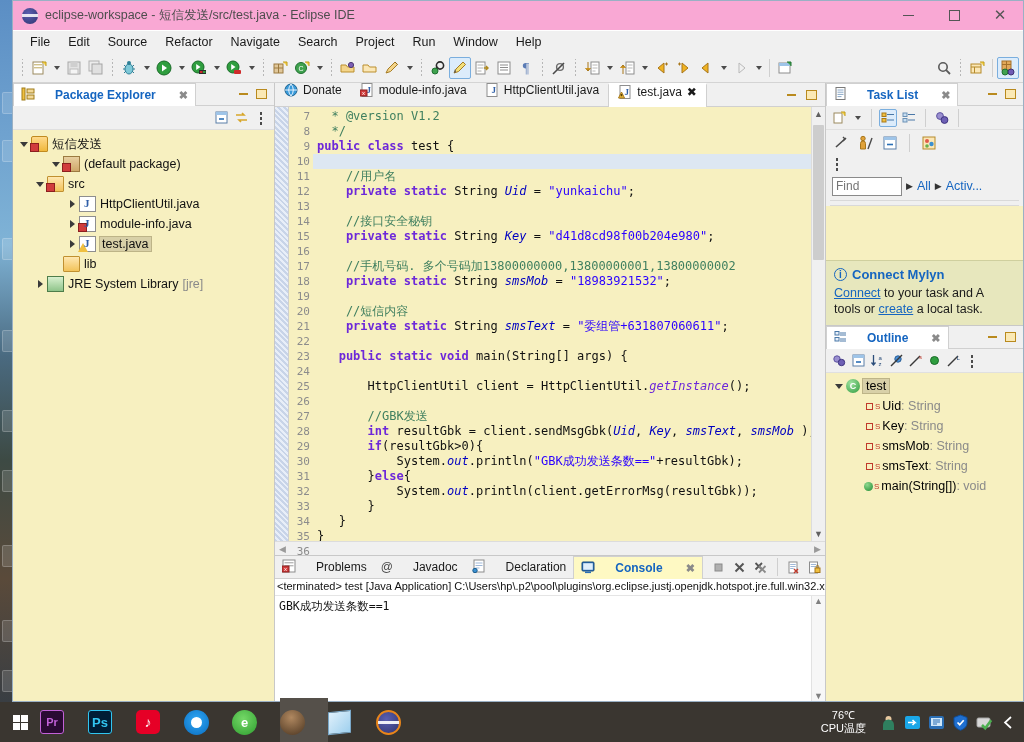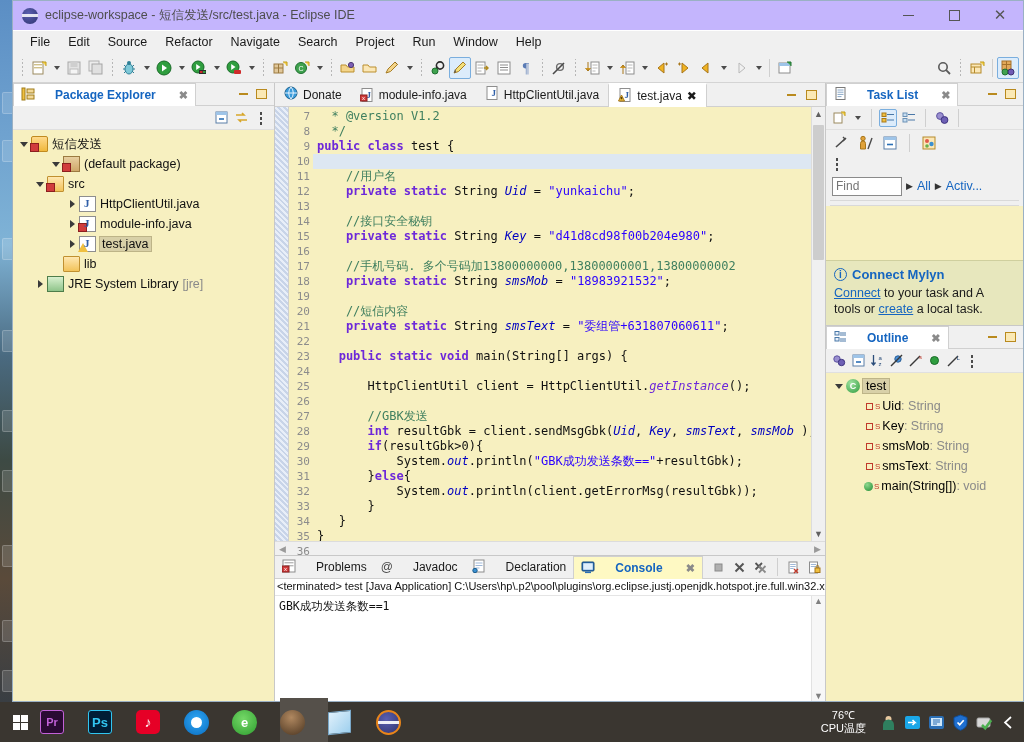--- a/index.html
+++ b/index.html
@@ -26,21 +26,21 @@
   
   #win {
     position:absolute; left:12px; top:0; width:1012px; height:702px;
     background:#f0f0f0;
     border:1px solid #9ab0c4;
     display:flex; flex-direction:column;
   }
 
   
   #titlebar {
-    height:30px; background:#c4b5fd; display:flex; align-items:center;
+    height:30px; background:#f9a8d4; display:flex; align-items:center;
     border-bottom:1px solid #ffffff;
     flex:0 0 30px;
   }
   #app-icon {
     width:16px; height:16px; margin:0 7px 0 9px; border-radius:50%;
     background:radial-gradient(circle at 40% 35%,#5b5fb0,#2f3470);
     position:relative; flex:0 0 16px;
   }
   #app-icon::after{
     content:""; position:absolute; left:0; top:6px; width:16px; height:3px;
@@ -131,21 +131,21 @@
   .err-badge{ position:absolute; left:-2px; bottom:-1px; width:9px;height:9px;background:#d13c3c;border:1px solid #8c1f1f;}
   .warn-badge{ position:absolute; left:-2px; bottom:-1px; width:0;height:0;
                border-left:5px solid transparent;border-right:5px solid transparent;border-bottom:9px solid #f0c040;}
 
   
   #center { flex:1 1 auto; display:flex; flex-direction:column; min-width:0; }
 
   
   #editor-view { flex:1 1 auto; display:flex; flex-direction:column; min-height:0; }
   #etabs { height:24px; display:flex; background:#f0f0f0; border-bottom:1px solid #d0d0d0; flex:0 0 24px; }
-  .etab{ display:flex;align-items:center;gap:5px;padding:0 9px;font-size:12px;color:#1a1a1a;white-space:nowrap;}
+  .etab{ display:flex;gap:5px;padding:0 9px;font-size:12px;color:#1a1a1a;white-space:nowrap;}
   .etab.active{ background:#fff;border-left:1px solid #d0d0d0;border-right:1px solid #d0d0d0;border-top:2px solid #fff; margin-bottom:-1px;}
   .etab-ctrl{ margin-left:auto;display:flex;align-items:center;gap:10px;padding:0 8px;}
   #code-wrap{ flex:1 1 auto; display:flex; min-height:0; background:#f7f0c0; position:relative; }
   #marker-bar{ width:14px;flex:0 0 14px;
      background:repeating-linear-gradient(45deg,#c8d4e8 0 2px,#e8eef8 2px 4px);
      border-right:1px solid #cfcfcf;}
   #gutter{ width:24px;flex:0 0 24px;background:#f7f0c0;text-align:right;padding-right:3px;
      color:#8c8c8c;font-family:"DejaVu Sans Mono",monospace;font-size:11px;line-height:15px;
      padding-top:2px; user-select:none;}
   #code{ flex:1 1 auto; overflow:hidden; padding-top:2px; position:relative;

